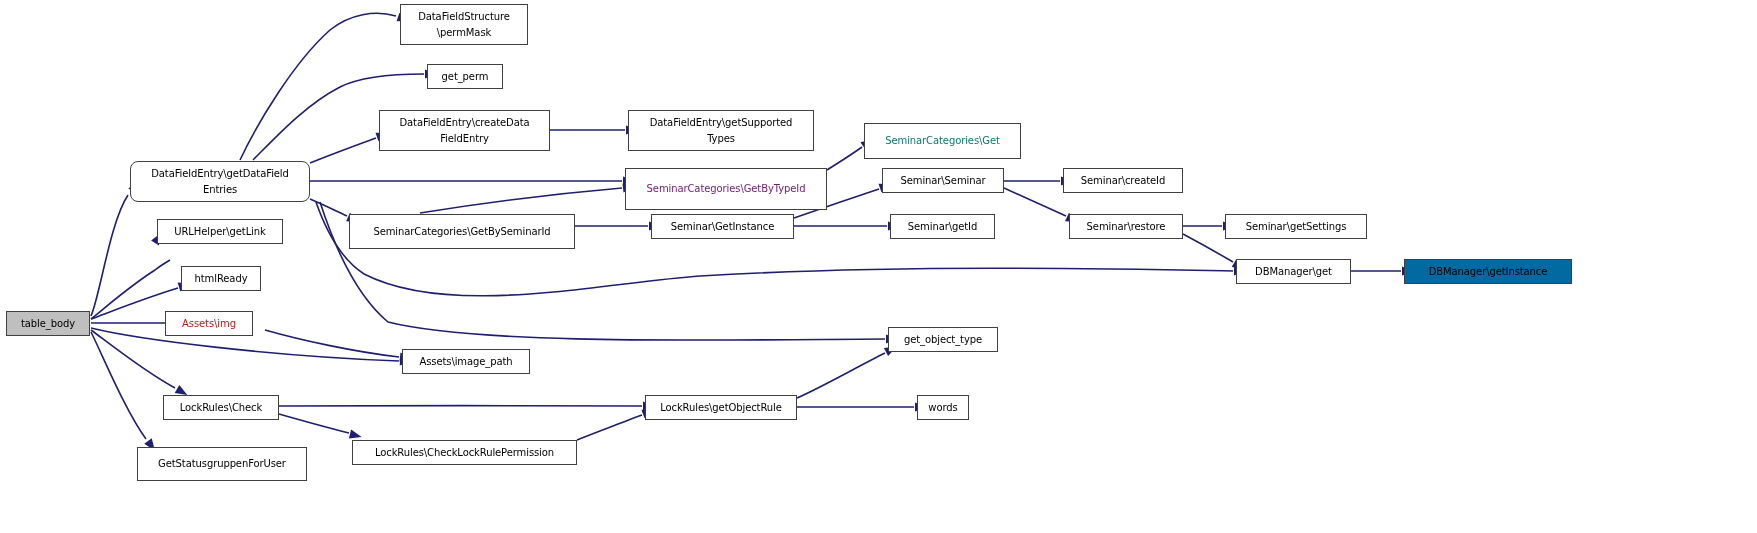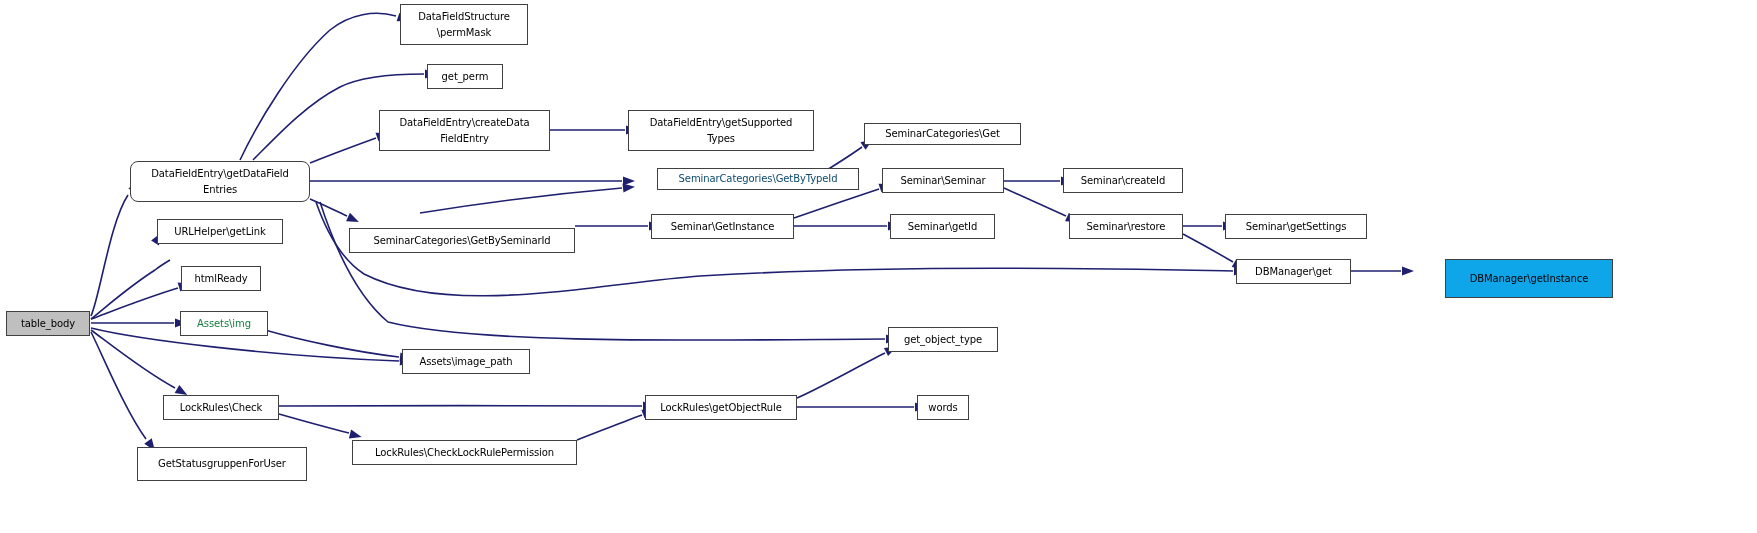--- a/index.html
+++ b/index.html
@@ -111,42 +111,42 @@
       <polygon points="0,-4.6 12,0 0,4.6" fill="#1f1f70" transform="translate(886,352) rotate(-27)"></polygon>
       <path d="M 797,407 L 914,407" fill="none" stroke="#1f1f70" stroke-width="1.6"></path>
       <polygon points="0,-4.6 12,0 0,4.6" fill="#1f1f70" transform="translate(915,407) rotate(0)"></polygon>
     </svg>
 <div class="gnode root" title="table_body" style="left: 6px; top: 311px; width: 84px; height: 25px; border-color: rgb(64, 64, 64); background: rgb(191, 191, 191); color: rgb(0, 0, 0);">table_body</div>
     <div class="gnode" title="DataFieldEntry\getDataField
 Entries" style="left: 130px; top: 161px; width: 180px; height: 41px; border-color: rgb(64, 64, 64); background: rgb(255, 255, 255); color: rgb(0, 0, 0); border-radius: 8px;">DataFieldEntry\getDataField
 Entries</div>
     <div class="gnode" title="URLHelper\getLink" style="left: 157px; top: 219px; width: 126px; height: 25px; border-color: rgb(64, 64, 64); background: rgb(255, 255, 255); color: rgb(0, 0, 0);">URLHelper\getLink</div>
     <div class="gnode" title="htmlReady" style="left: 181px; top: 266px; width: 80px; height: 25px; border-color: rgb(64, 64, 64); background: rgb(255, 255, 255); color: rgb(0, 0, 0);">htmlReady</div>
-    <div class="gnode" title="Assets\img" style="left: 180px; top: 311px; width: 88px; height: 25px; border-color: rgb(64, 64, 64); background: rgb(255, 255, 255); color: #15803d;">Assets\img</div>
+    <div class="gnode" title="Assets\img" style="left: 165px; top: 311px; width: 88px; height: 25px; border-color: rgb(64, 64, 64); background: rgb(255, 255, 255); color: #b91c1c;">Assets\img</div>
     <div class="gnode" title="LockRules\Check" style="left: 163px; top: 395px; width: 116px; height: 25px; border-color: rgb(64, 64, 64); background: rgb(255, 255, 255); color: rgb(0, 0, 0);">LockRules\Check</div>
     <div class="gnode" title="GetStatusgruppenForUser" style="left: 137px; top: 447px; width: 170px; height: 34px; border-color: rgb(64, 64, 64); background: rgb(255, 255, 255); color: rgb(0, 0, 0);">GetStatusgruppenForUser</div>
     <div class="gnode" title="DataFieldStructure
 \permMask" style="left: 400px; top: 4px; width: 128px; height: 41px; border-color: rgb(64, 64, 64); background: rgb(255, 255, 255); color: rgb(0, 0, 0);">DataFieldStructure
 \permMask</div>
     <div class="gnode" title="get_perm" style="left: 427px; top: 64px; width: 76px; height: 25px; border-color: rgb(64, 64, 64); background: rgb(255, 255, 255); color: rgb(0, 0, 0);">get_perm</div>
     <div class="gnode" title="DataFieldEntry\createData
 FieldEntry" style="left: 379px; top: 110px; width: 171px; height: 41px; border-color: rgb(64, 64, 64); background: rgb(255, 255, 255); color: rgb(0, 0, 0);">DataFieldEntry\createData
 FieldEntry</div>
-    <div class="gnode" title="SeminarCategories\GetBySeminarId" style="left: 349px; top: 228px; width: 226px; height: 25px; border-color: rgb(64, 64, 64); background: rgb(255, 255, 255); color: rgb(0, 0, 0);">SeminarCategories\GetBySeminarId</div>
+    <div class="gnode" title="SeminarCategories\GetBySeminarId" style="left: 349px; top: 214px; width: 226px; height: 35px; border-color: rgb(64, 64, 64); background: rgb(255, 255, 255); color: rgb(0, 0, 0);">SeminarCategories\GetBySeminarId</div>
     <div class="gnode" title="Assets\image_path" style="left: 402px; top: 349px; width: 128px; height: 25px; border-color: rgb(64, 64, 64); background: rgb(255, 255, 255); color: rgb(0, 0, 0);">Assets\image_path</div>
     <div class="gnode" title="LockRules\CheckLockRulePermission" style="left: 352px; top: 440px; width: 225px; height: 25px; border-color: rgb(64, 64, 64); background: rgb(255, 255, 255); color: rgb(0, 0, 0);">LockRules\CheckLockRulePermission</div>
     <div class="gnode" title="DataFieldEntry\getSupported
 Types" style="left: 628px; top: 110px; width: 186px; height: 41px; border-color: rgb(64, 64, 64); background: rgb(255, 255, 255); color: rgb(0, 0, 0);">DataFieldEntry\getSupported
 Types</div>
-    <div class="gnode" title="SeminarCategories\GetByTypeId" style="left: 657px; top: 168px; width: 202px; height: 22px; border-color: rgb(64, 64, 64); background: rgb(255, 255, 255); color: #0c4a6e;">SeminarCategories\GetByTypeId</div>
+    <div class="gnode" title="SeminarCategories\GetByTypeId" style="left: 625px; top: 168px; width: 202px; height: 42px; border-color: rgb(64, 64, 64); background: rgb(255, 255, 255); color: #701a75;">SeminarCategories\GetByTypeId</div>
     <div class="gnode" title="Seminar\GetInstance" style="left: 651px; top: 214px; width: 143px; height: 25px; border-color: rgb(64, 64, 64); background: rgb(255, 255, 255); color: rgb(0, 0, 0);">Seminar\GetInstance</div>
     <div class="gnode" title="LockRules\getObjectRule" style="left: 645px; top: 395px; width: 152px; height: 25px; border-color: rgb(64, 64, 64); background: rgb(255, 255, 255); color: rgb(0, 0, 0);">LockRules\getObjectRule</div>
-    <div class="gnode" title="SeminarCategories\Get" style="left: 864px; top: 123px; width: 157px; height: 22px; border-color: rgb(64, 64, 64); background: rgb(255, 255, 255); color: #000000;">SeminarCategories\Get</div>
+    <div class="gnode" title="SeminarCategories\Get" style="left: 864px; top: 123px; width: 157px; height: 36px; border-color: rgb(64, 64, 64); background: rgb(255, 255, 255); color: #0f766e;">SeminarCategories\Get</div>
     <div class="gnode" title="Seminar\Seminar" style="left: 882px; top: 168px; width: 122px; height: 25px; border-color: rgb(64, 64, 64); background: rgb(255, 255, 255); color: rgb(0, 0, 0);">Seminar\Seminar</div>
     <div class="gnode" title="Seminar\getId" style="left: 890px; top: 214px; width: 105px; height: 25px; border-color: rgb(64, 64, 64); background: rgb(255, 255, 255); color: rgb(0, 0, 0);">Seminar\getId</div>
     <div class="gnode" title="get_object_type" style="left: 888px; top: 327px; width: 110px; height: 25px; border-color: rgb(64, 64, 64); background: rgb(255, 255, 255); color: rgb(0, 0, 0);">get_object_type</div>
     <div class="gnode" title="words" style="left: 917px; top: 395px; width: 52px; height: 25px; border-color: rgb(64, 64, 64); background: rgb(255, 255, 255); color: rgb(0, 0, 0);">words</div>
     <div class="gnode" title="Seminar\createId" style="left: 1063px; top: 168px; width: 120px; height: 25px; border-color: rgb(64, 64, 64); background: rgb(255, 255, 255); color: rgb(0, 0, 0);">Seminar\createId</div>
     <div class="gnode" title="Seminar\restore" style="left: 1069px; top: 214px; width: 114px; height: 25px; border-color: rgb(64, 64, 64); background: rgb(255, 255, 255); color: rgb(0, 0, 0);">Seminar\restore</div>
     <div class="gnode" title="Seminar\getSettings" style="left: 1225px; top: 214px; width: 142px; height: 25px; border-color: rgb(64, 64, 64); background: rgb(255, 255, 255); color: rgb(0, 0, 0);">Seminar\getSettings</div>
     <div class="gnode" title="DBManager\get" style="left: 1236px; top: 259px; width: 115px; height: 25px; border-color: rgb(64, 64, 64); background: rgb(255, 255, 255); color: rgb(0, 0, 0);">DBManager\get</div>
-    <div class="gnode" title="DBManager\getInstance" style="left: 1404px; top: 259px; width: 168px; height: 39px; border-color: rgb(64, 64, 64); background: #0ea5e9; color: rgb(0, 0, 0); margin-left: 41px;">DBManager\getInstance</div>
+    <div class="gnode" title="DBManager\getInstance" style="left: 1404px; top: 259px; width: 168px; height: 25px; border-color: rgb(64, 64, 64); background: #0369a1; color: rgb(0, 0, 0);">DBManager\getInstance</div>
   </div>
 
 </body></html>

